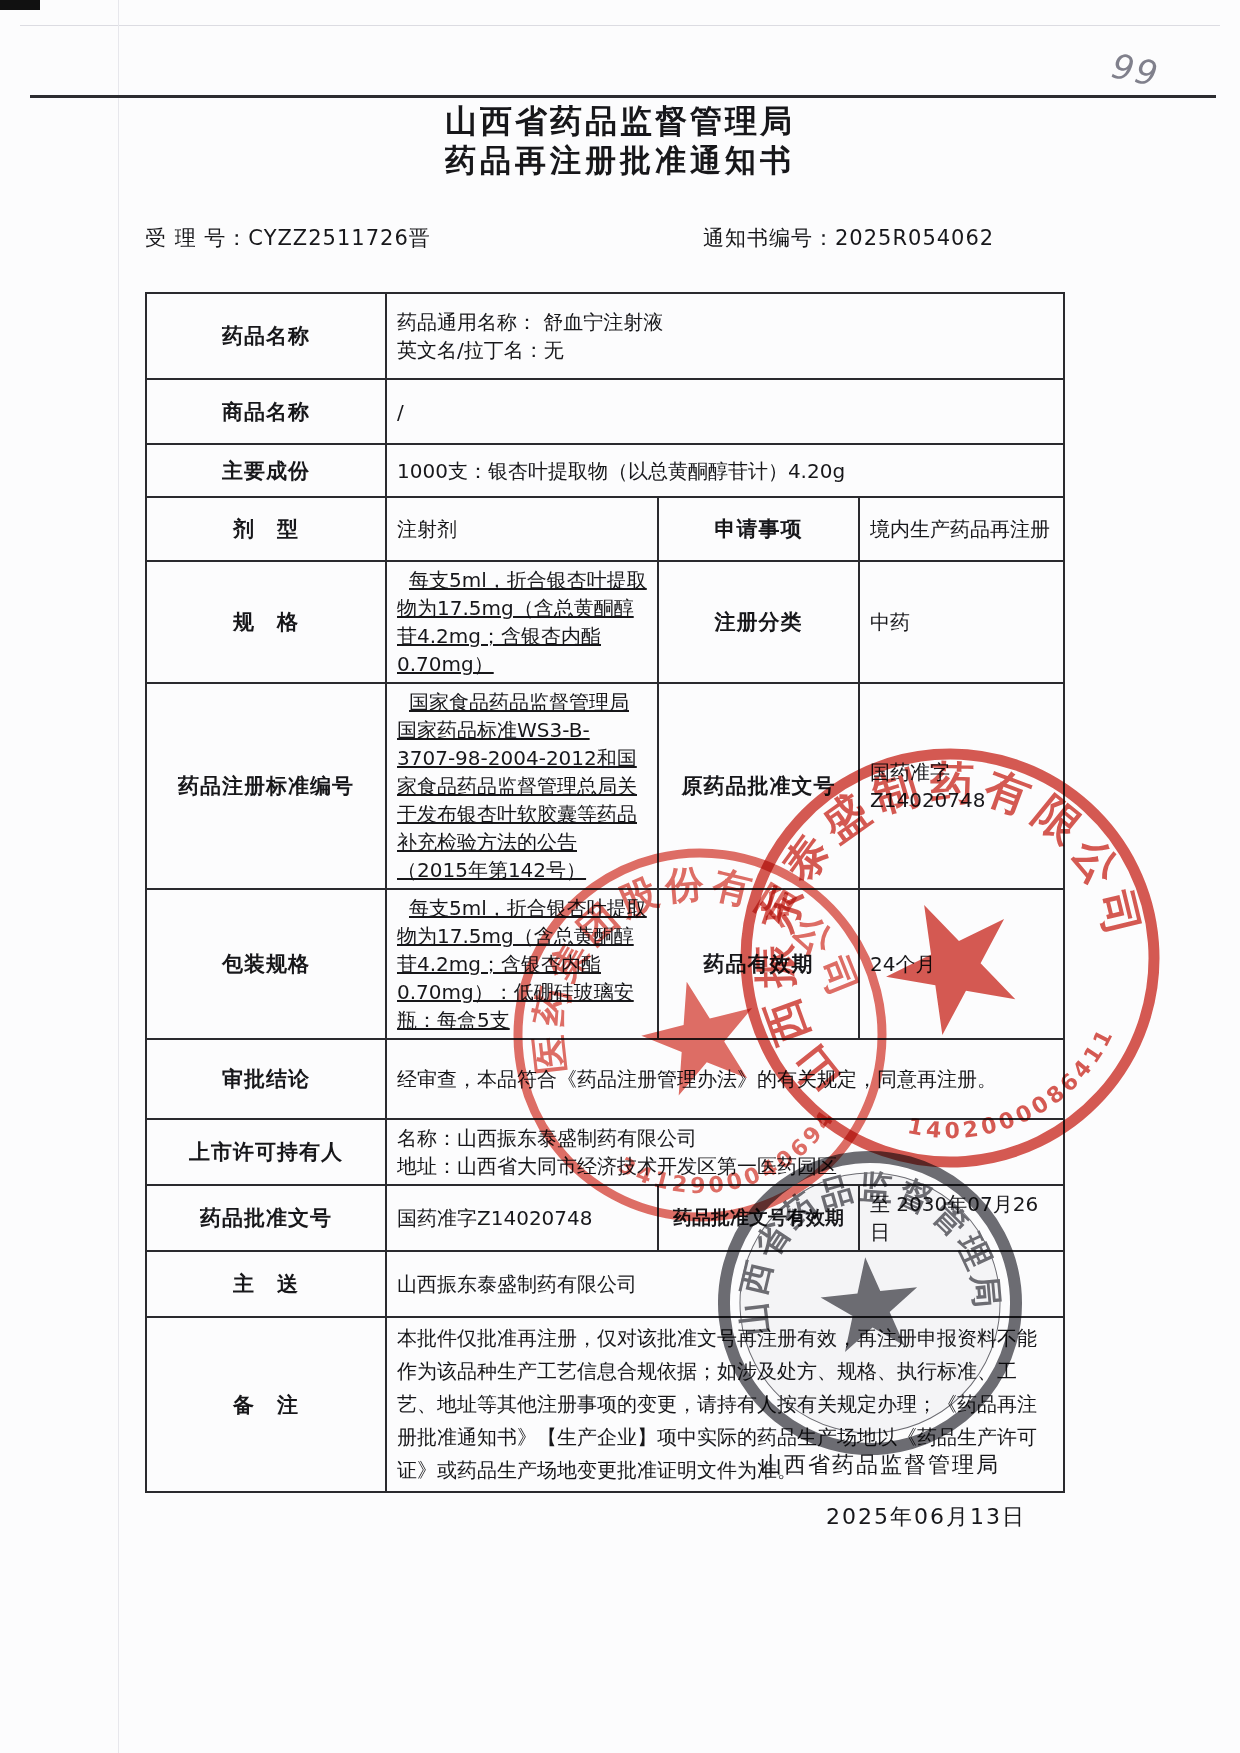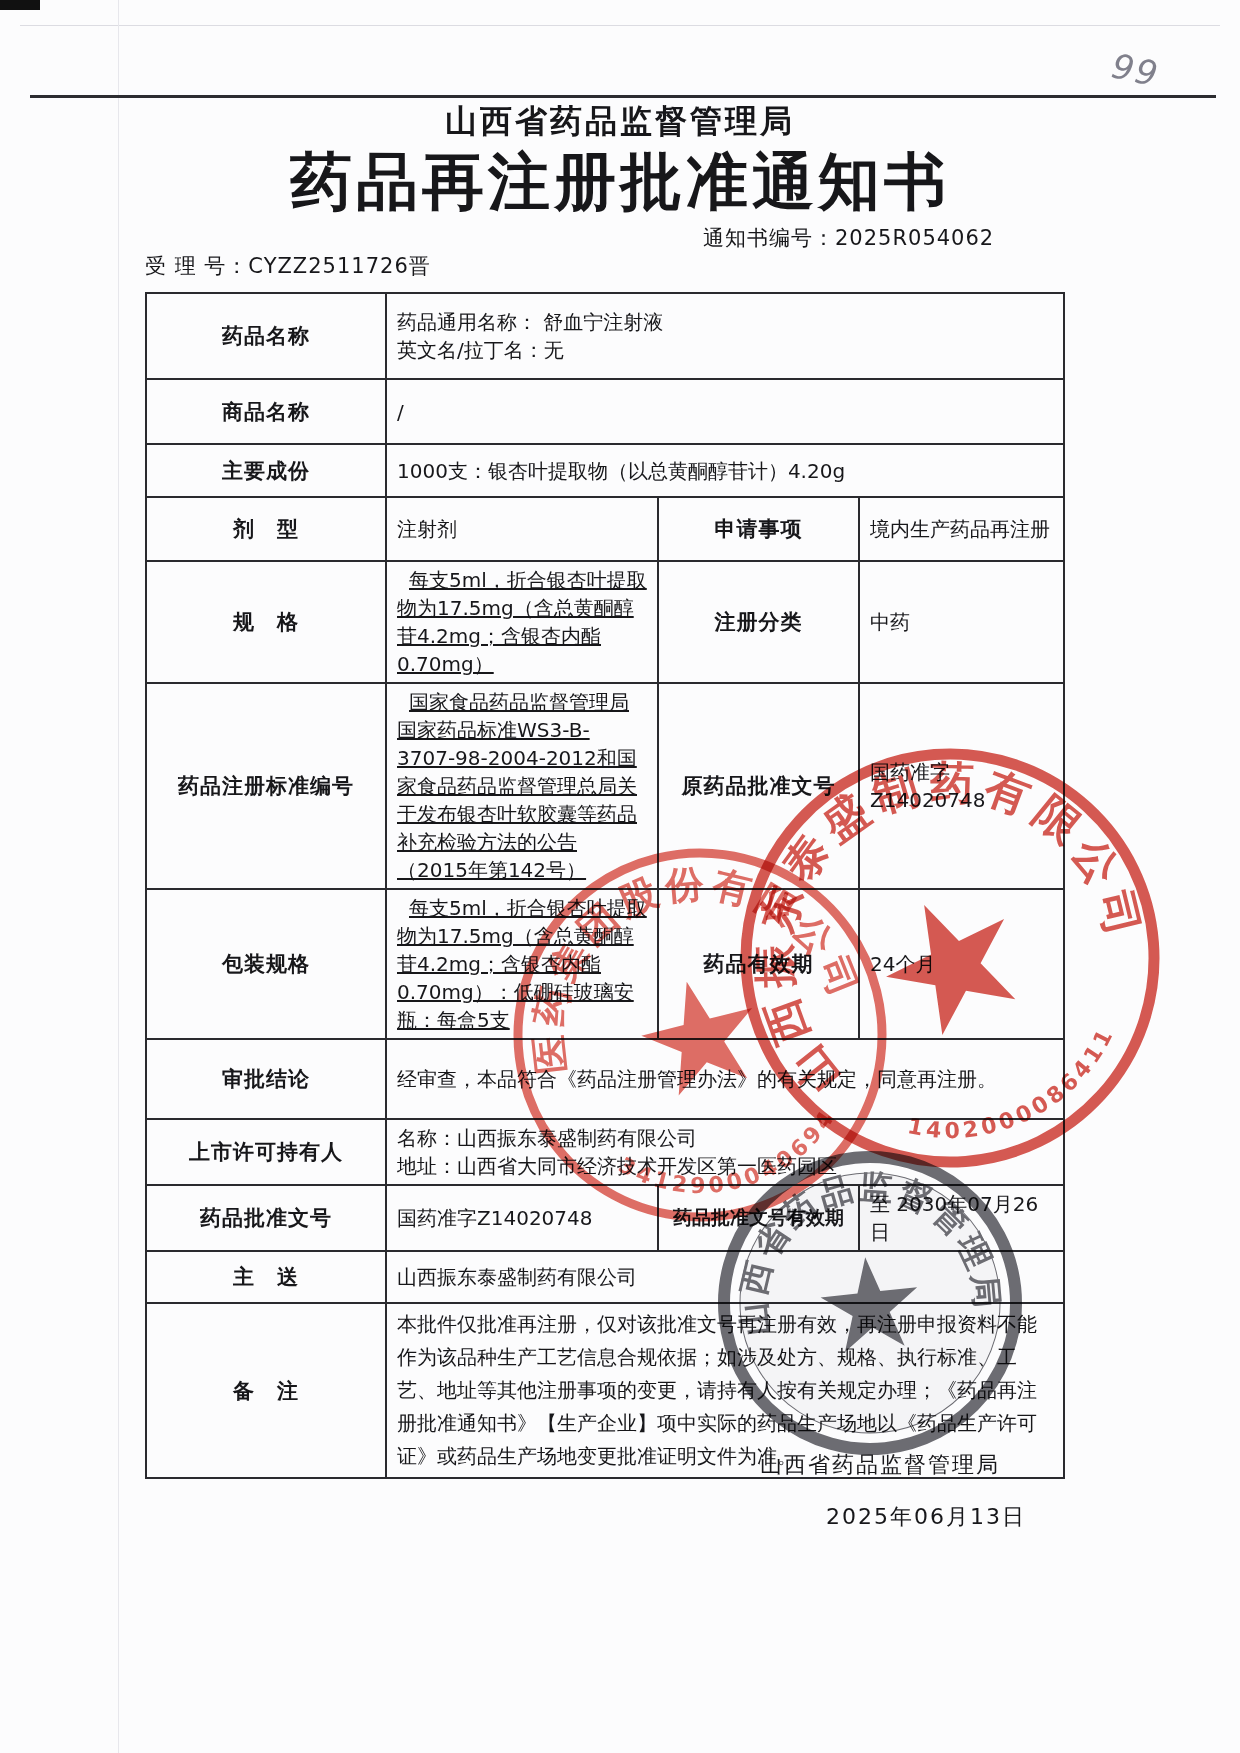--- a/index.html
+++ b/index.html
@@ -16,24 +16,24 @@
     position:absolute;left:1112px;top:50px;font-size:34px;color:#80808c;
     font-style:italic;font-weight:300;transform:rotate(12deg);letter-spacing:2px;
   }
   .top-rule{position:absolute;left:30px;top:95px;width:1186px;height:3px;background:#2c2c30;}
   .org-title{
     position:absolute;left:0;top:100px;width:1240px;text-align:center;
     font-size:32px;font-weight:700;letter-spacing:3px;
   }
   .doc-title{
     position:absolute;left:0;top:140px;width:1240px;text-align:center;
-    font-size:62px;font-weight:900;letter-spacing:4px;
+    font-size:31px;font-weight:900;letter-spacing:4px;
   }
   .ref-line{position:absolute;top:224px;font-size:21px;letter-spacing:1px;}
-  .ref-left{left:145px;margin-top:28px;}
+  .ref-left{left:145px;}
   .ref-right{left:703px;}
   .doc-table{
     position:absolute;left:145px;top:292px;width:918px;
     border-collapse:collapse;table-layout:fixed;
   }
   .doc-table td{border:2px solid #2a2a2e;vertical-align:middle;overflow:hidden;}
   .lbl{text-align:center;font-weight:700;font-size:21px;letter-spacing:1px;}
   .lbl-sm{font-size:19px;letter-spacing:0;}
   .val{font-size:20px;line-height:28px;padding:4px 10px;}
   .indent{text-indent:0.6em;text-decoration:underline;}
@@ -145,21 +145,21 @@
     </tr>
 
 
     <tr style="height:65px">
       <td class="lbl">药品批准文号</td>
       <td class="val">国药准字Z14020748</td>
       <td class="lbl lbl-sm">药品批准文号有效期</td>
       <td class="val">至 2030年07月26日</td>
     </tr>
 
-    <tr style="height:52px">
+    <tr style="height:66px">
       <td class="lbl">主　送</td>
       <td class="val" colspan="3">山西振东泰盛制药有限公司</td>
     </tr>
 
 
     <tr style="height:113px">
       <td class="lbl">备　注</td>
       <td class="val" colspan="3" style="line-height:33px">本批件仅批准再注册，仅对该批准文号再注册有效，再注册申报资料不能作为该品种生产工艺信息合规依据；如涉及处方、规格、执行标准、工艺、地址等其他注册事项的变更，请持有人按有关规定办理；《药品再注册批准通知书》【生产企业】项中实际的药品生产场地以《药品生产许可证》或药品生产场地变更批准证明文件为准。</td>
     </tr>
   </tbody>

